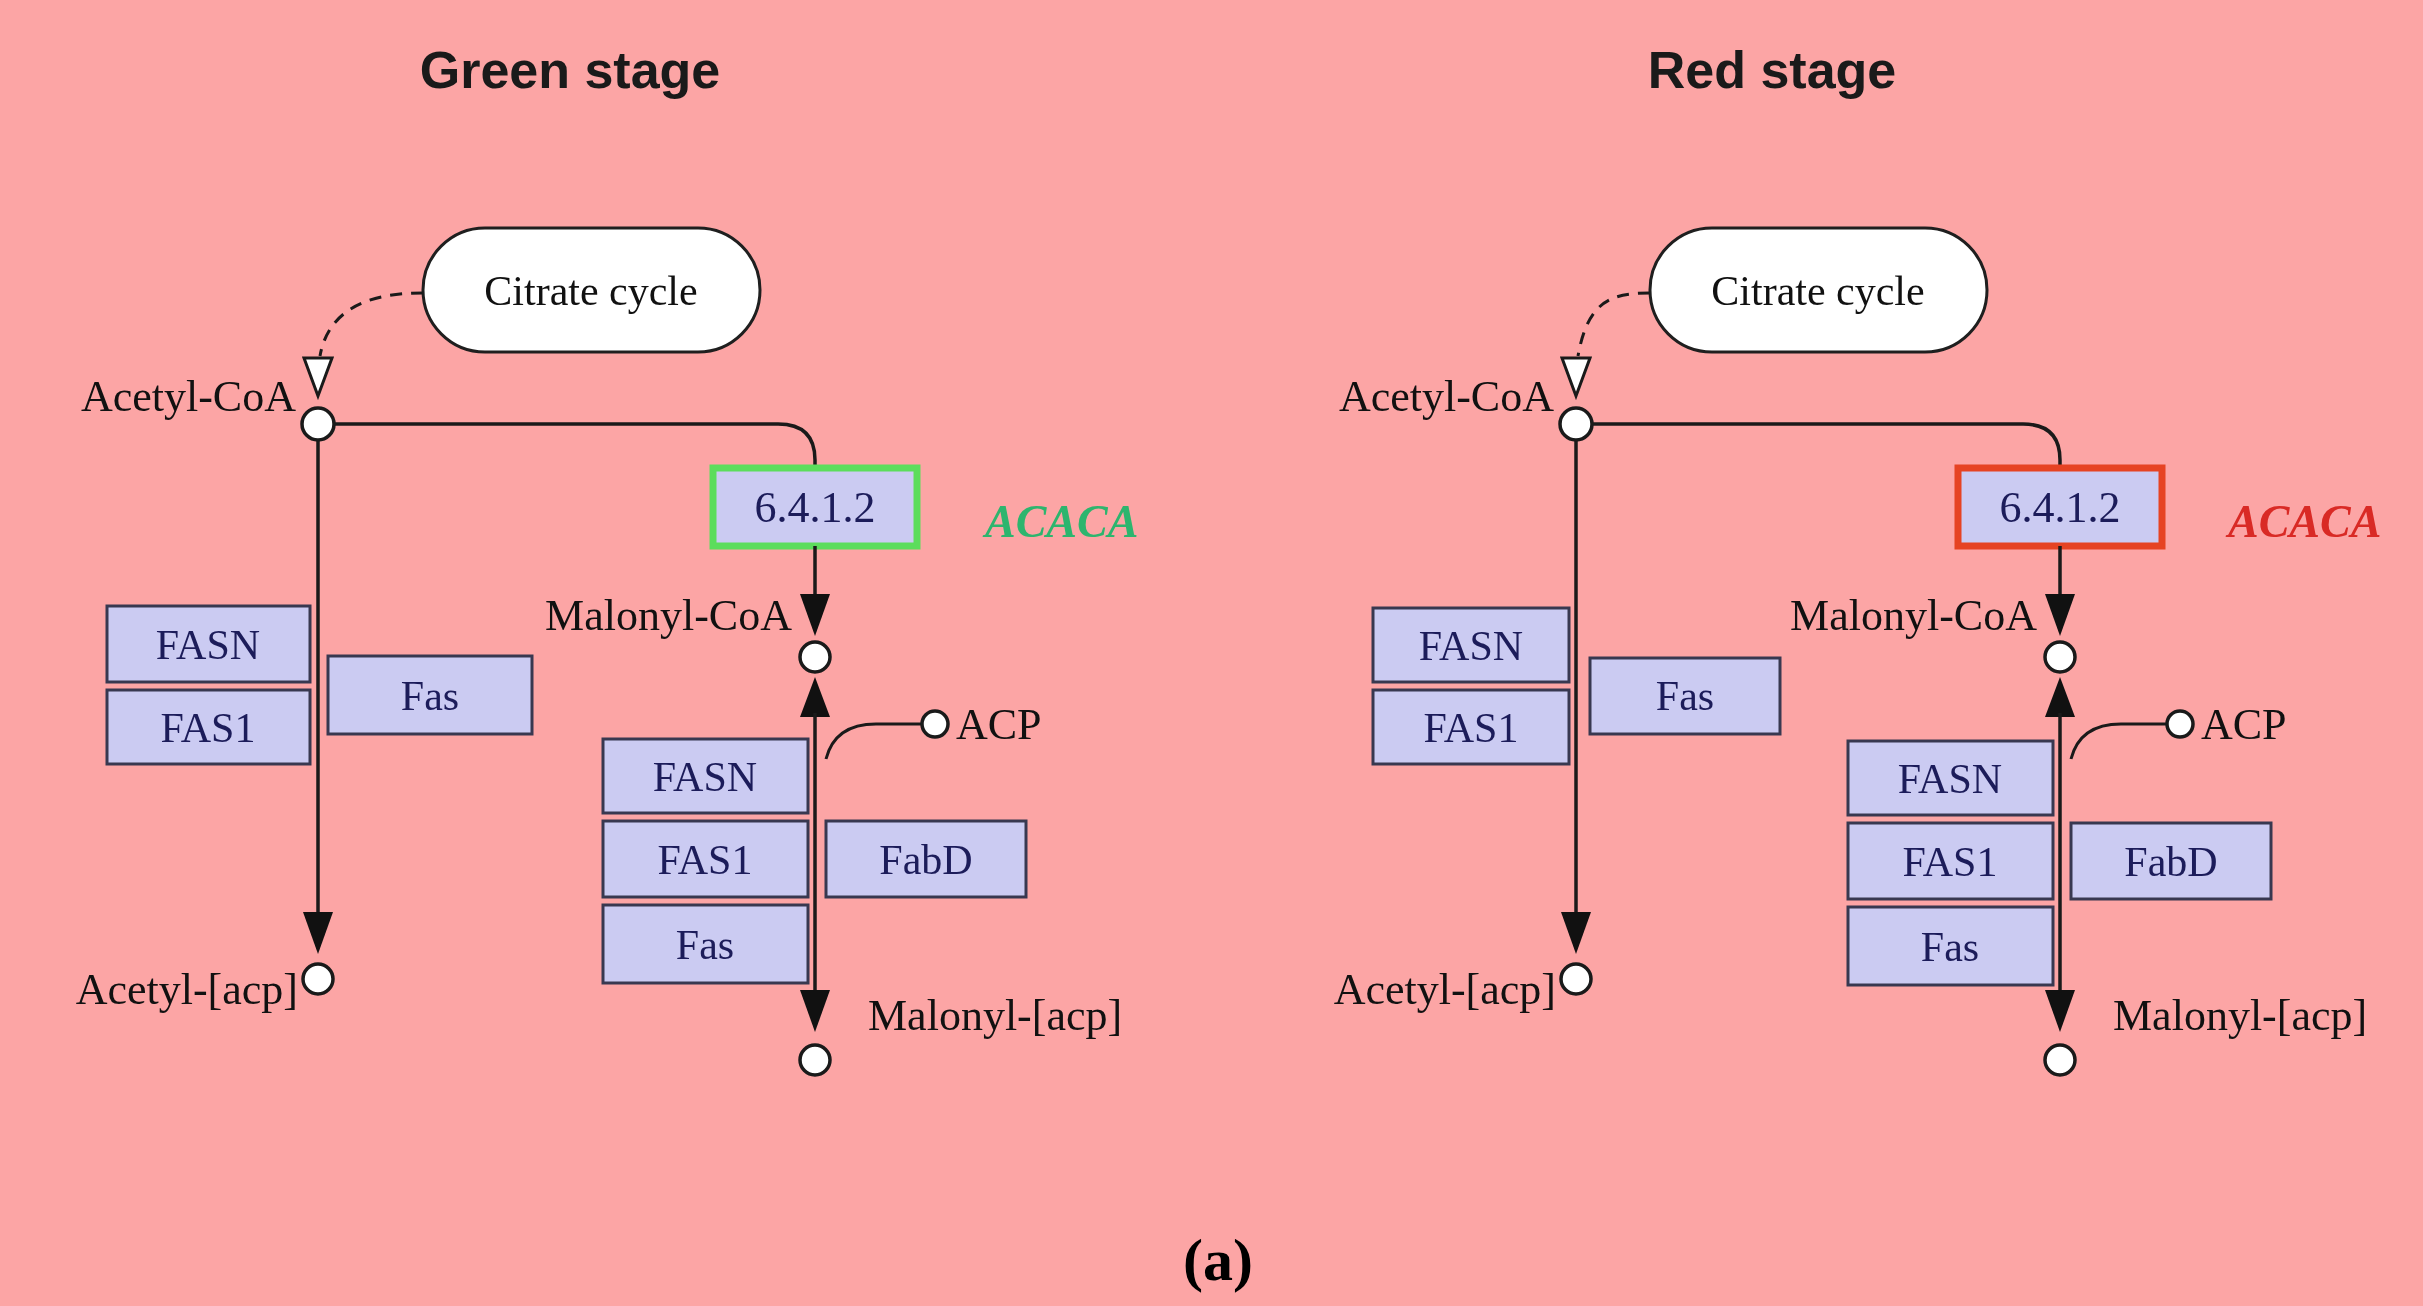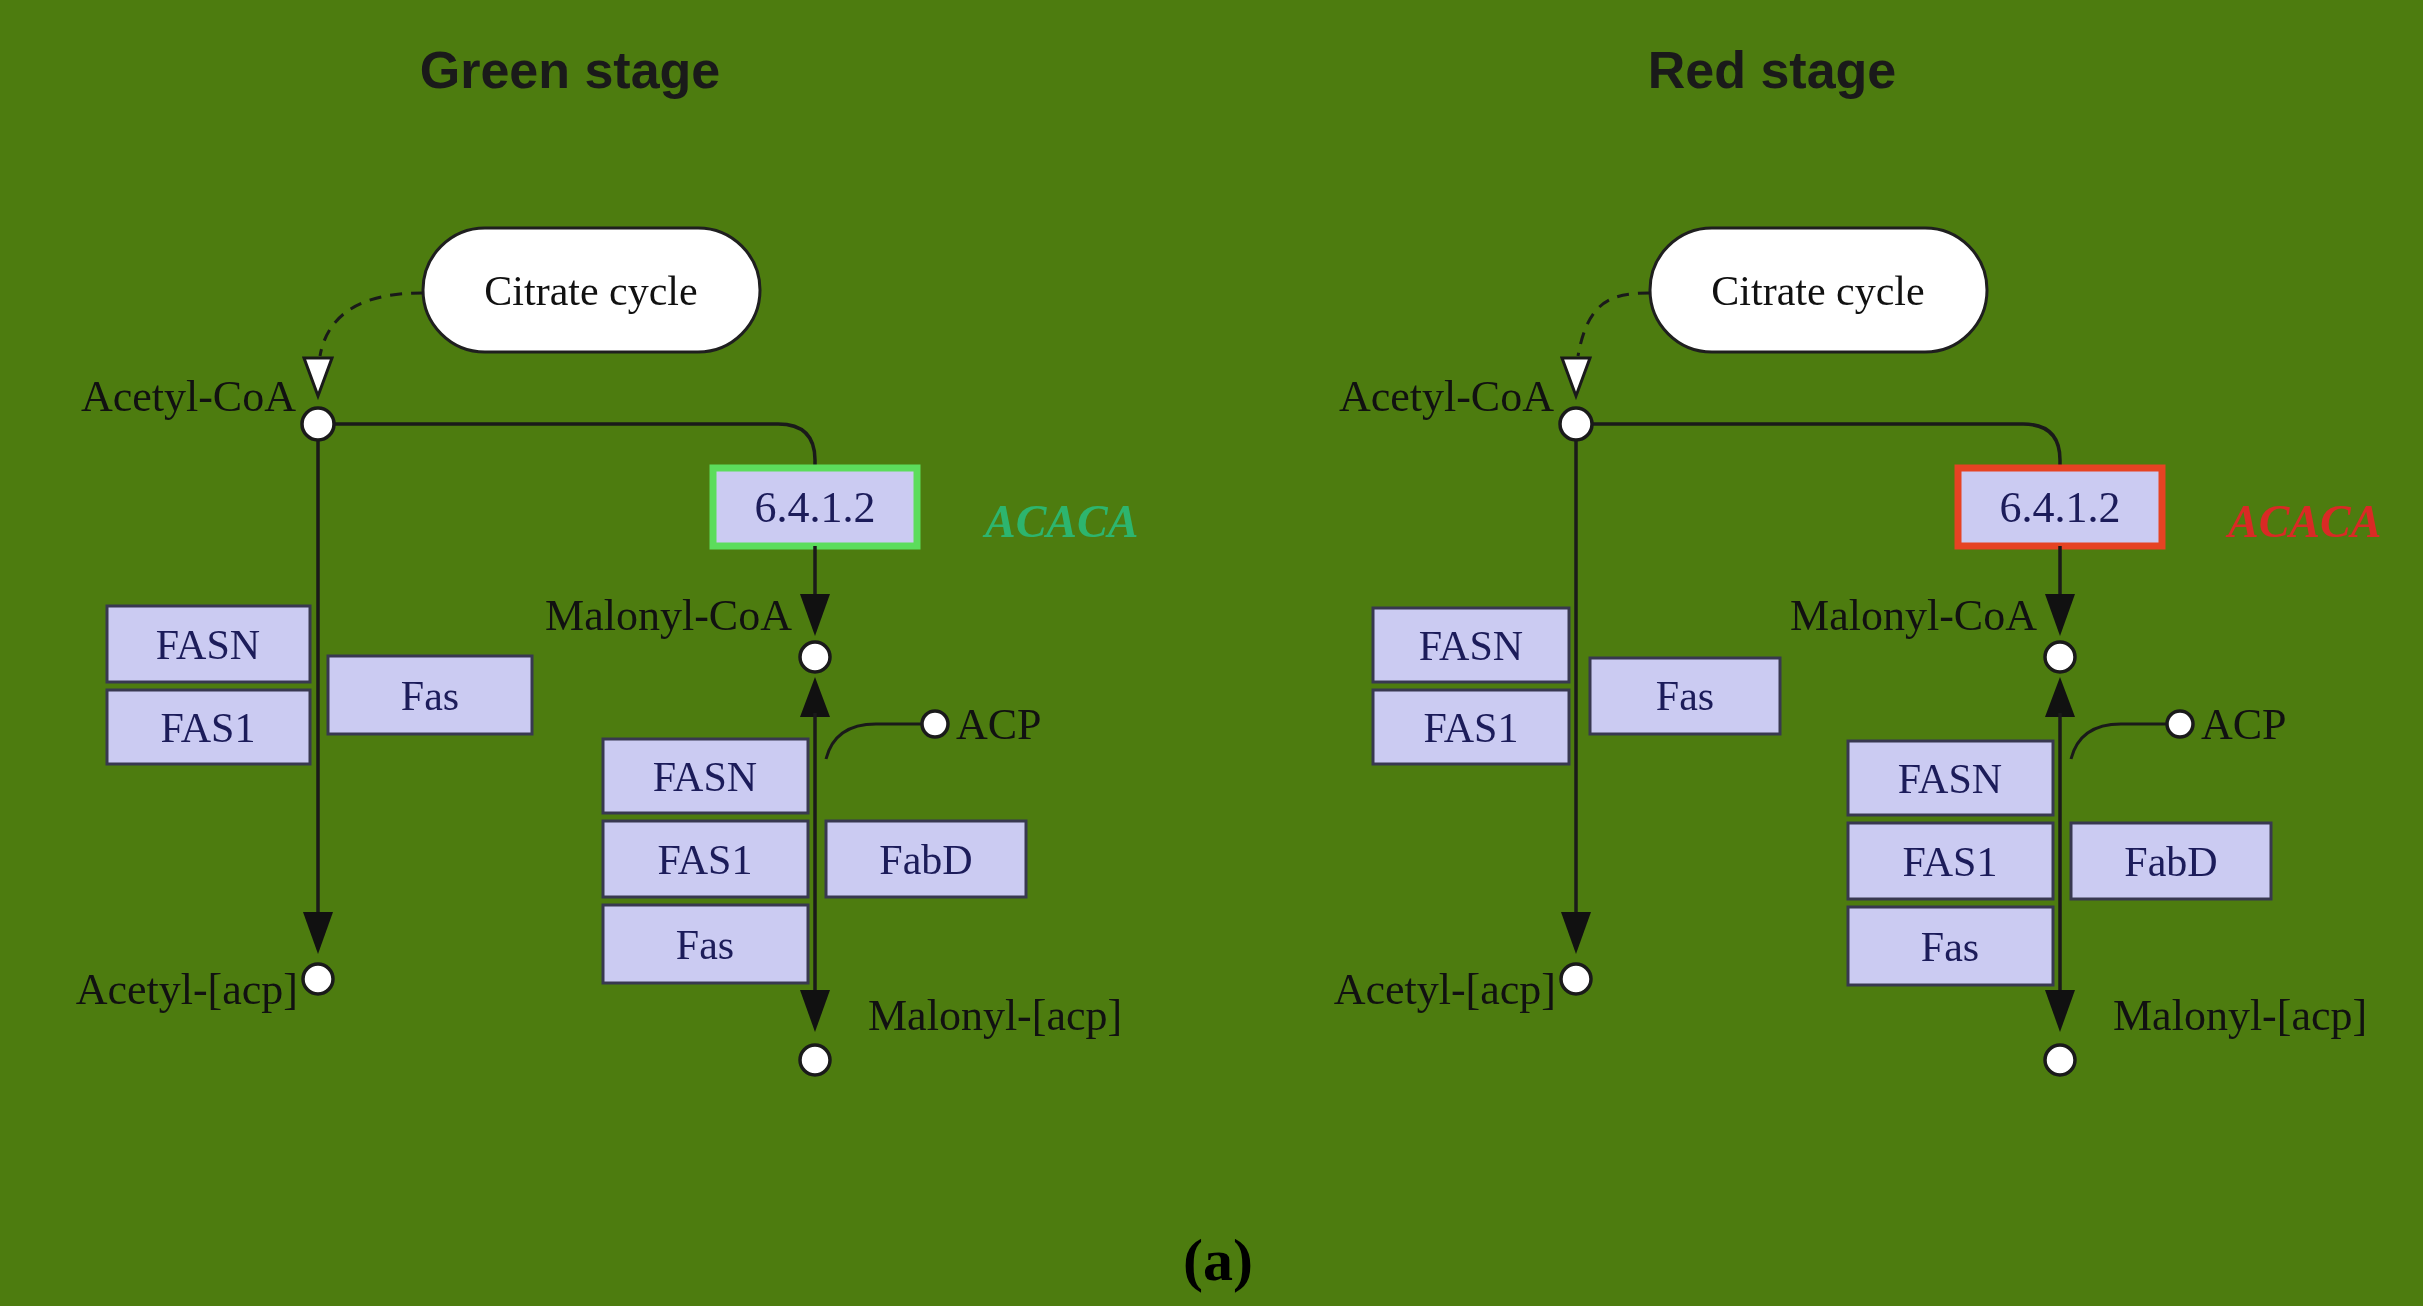--- a/index.html
+++ b/index.html
@@ -1,16 +1,16 @@
 <!DOCTYPE html>
 <html><head>
 <meta charset="utf-8">
 <style>
   html,body{margin:0;padding:0;background:#ffffff;}
-  .page{position:relative;width:2423px;height:1306px;background:#4d7c0f;overflow:hidden;}
+  .page{position:relative;width:2423px;height:1306px;background:#fca5a5;overflow:hidden;}
   svg{display:block;}
   .panel-title{font-family:"Liberation Sans",sans-serif;font-size:52px;font-weight:600;fill:#1a1a1a;}
   .lbl{font-family:"Liberation Serif",serif;font-size:44px;fill:#111111;}
   .oval-lbl{font-family:"Liberation Serif",serif;font-size:42px;fill:#111111;}
   .box-lbl{font-family:"Liberation Serif",serif;font-size:42px;fill:#1c1c5a;}
   .ec-lbl{font-family:"Liberation Serif",serif;font-size:44px;fill:#1c1c5a;}
   .gene-lbl{font-family:"Liberation Serif",serif;font-size:46px;font-style:italic;font-weight:bold;}
   .caption{font-family:"Liberation Serif",serif;font-size:60px;font-weight:bold;fill:#000000;}
   .wire{stroke:#1a1a1a;stroke-width:3.5;fill:none;}
   .wire-thin{stroke:#1a1a1a;stroke-width:3;fill:none;}

